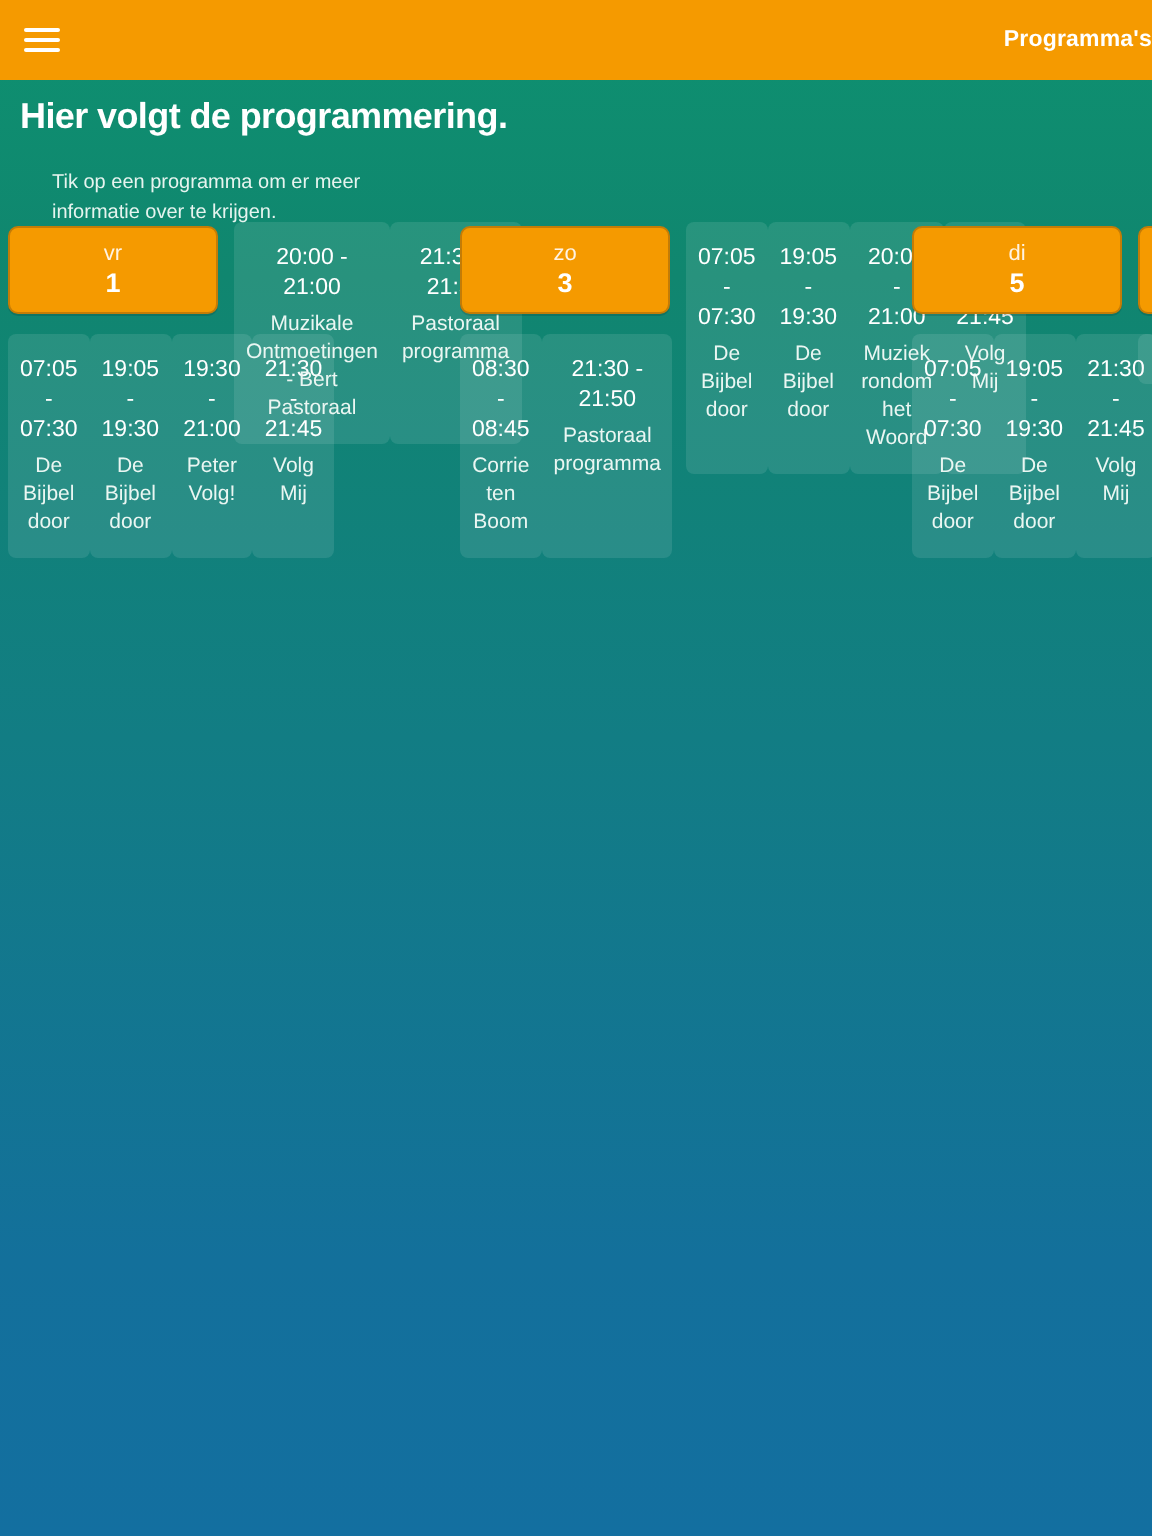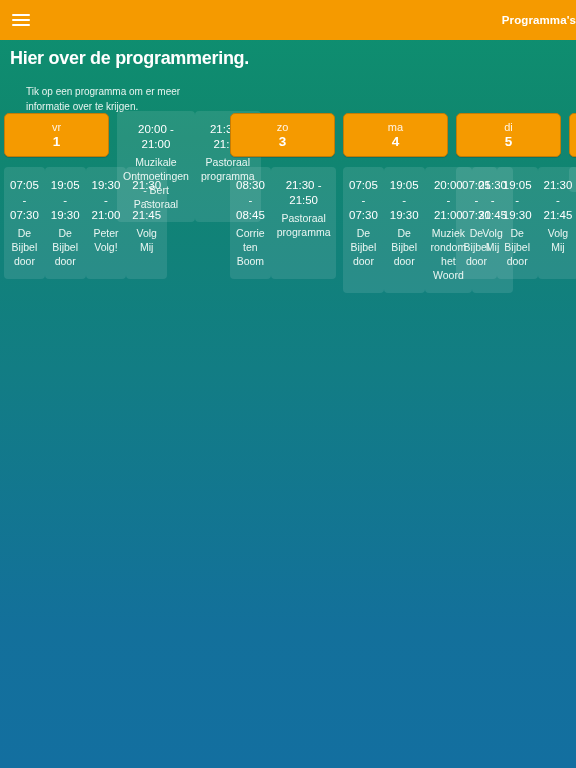--- a/index.html
+++ b/index.html
@@ -163,21 +163,21 @@
   <div class="topbar">
     <div class="hamburger">
       <span></span>
       <span></span>
       <span></span>
     </div>
     <div class="topbar-title">Programma's</div>
   </div>
 
   <div class="intro">
-    <h1 class="intro-title">Hier over de programmering.</h1>
+    <h1 class="intro-title">Hier volgt de programmering.</h1>
     <p class="intro-sub">Tik op een programma om er meer informatie over te krijgen.</p>
   </div>
 
   <div class="schedule">
       <div class="day-col">
         <div class="day-head">
           <span class="day-name">vr</span>
           <span class="day-num">1</span>
         </div>
         <div class="programs">
@@ -221,24 +221,20 @@
             <span class="prog-time">08:30 - 08:45</span>
             <span class="prog-name">Corrie ten Boom</span>
           </div>
           <div class="prog">
             <span class="prog-time">21:30 - 21:50</span>
             <span class="prog-name">Pastoraal programma</span>
           </div>
         </div>
       </div>
       <div class="day-col">
-        <div class="day-head">
-          <span class="day-name">ma</span>
-          <span class="day-num">4</span>
-        </div>
         <div class="programs">
           <div class="prog">
             <span class="prog-time">07:05 - 07:30</span>
             <span class="prog-name">De Bijbel door</span>
           </div>
           <div class="prog">
             <span class="prog-time">19:05 - 19:30</span>
             <span class="prog-name">De Bijbel door</span>
           </div>
           <div class="prog">

